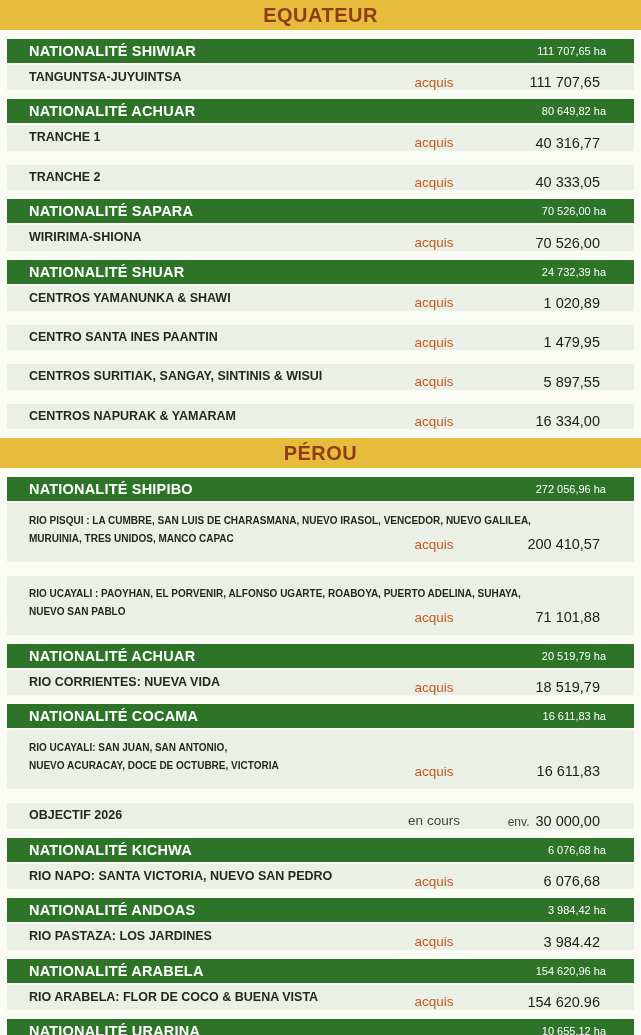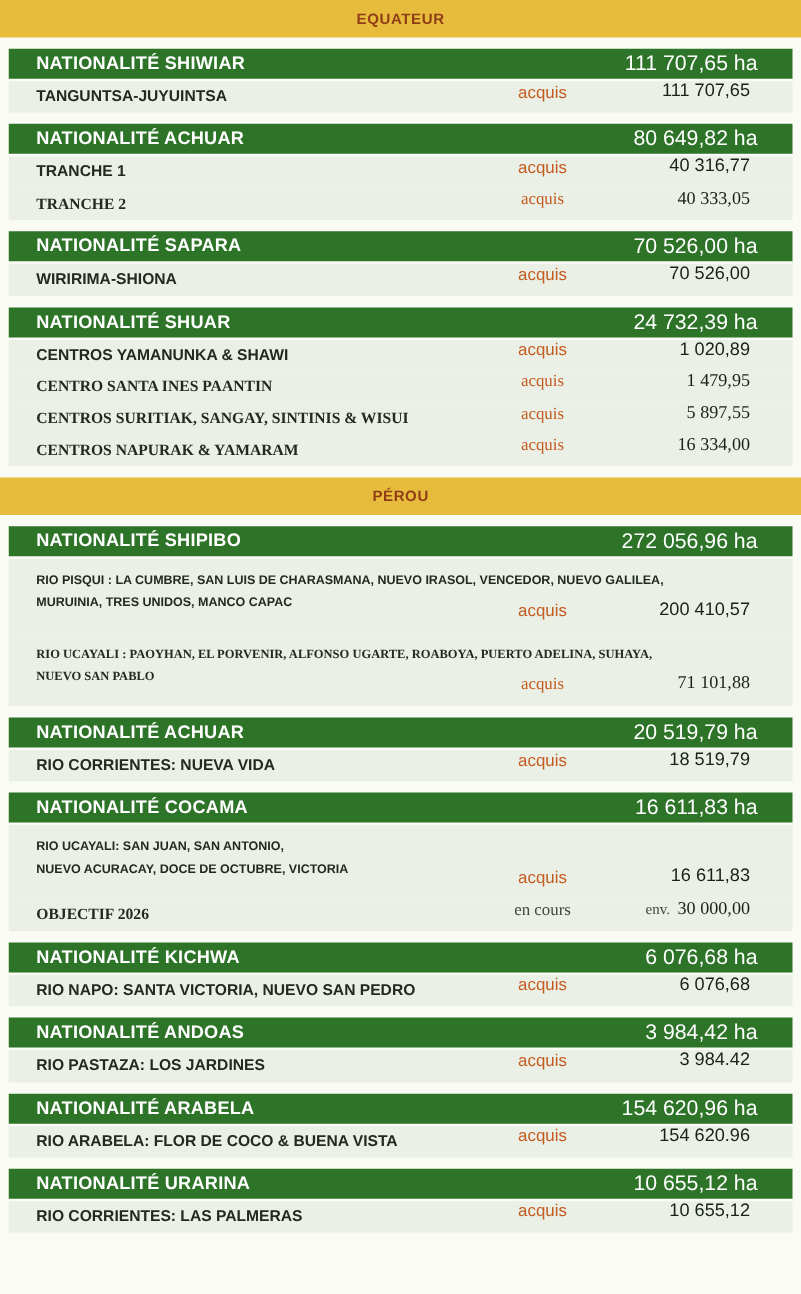--- a/index.html
+++ b/index.html
@@ -8,37 +8,37 @@
     --encours:#3f453d; --text-dark:#18201a;
   }
   *{ box-sizing:border-box; }
   html,body{ margin:0; padding:0; }
   body{
     width:641px; min-height:1035px; background:var(--page-bg);
     font-family:"Liberation Sans", sans-serif; color:var(--text-dark);
   }
   .banner{
     height:30px; background:var(--yellow); color:var(--yellow-text);
-    font-weight:bold; font-size:12px; letter-spacing:.5px;
+    font-weight:bold; font-size:20px; letter-spacing:.5px;
     display:flex; align-items:center; justify-content:center;
     margin-bottom:9px;
   }
   .section{ margin:0 7px 9px 7px; }
   .section-header{
     background:var(--green); color:#fff; height:24px;
     display:flex; align-items:center; justify-content:space-between;
     padding:0 28px 0 22px; margin-bottom:2px;
   }
   .section-title{ font-weight:bold; font-size:14.5px; letter-spacing:.2px; }
-  .section-total{ font-size:17px; }
+  .section-total{ font-size:11px; }
   .row{
     background:var(--row-bg); min-height:23px;
-    display:flex; align-items:flex-start; padding-left:22px;
-  }
-  .row + .row{ margin-top:0;font-family:Liberation Serif, serif; }
+    display:flex; align-items:flex-end; padding-left:22px;
+  }
+  .row + .row{ margin-top:14px; }
   .row-label{
     flex:1; font-weight:bold; font-size:12.5px; color:#222a1e;
     padding:3px 8px 3px 0; white-space:pre-line; line-height:1.55;
   }
   .row-tail{ display:flex; align-items:center; }
   .row-status{ width:96px; text-align:center; font-size:13.5px; }
   .status-acquis{ color:var(--acquis); }
   .status-encours{ color:var(--encours); }
   .row-value{ width:152px; text-align:right; padding-right:34px; font-size:14.5px; color:var(--text-dark); }
   .value-prefix{ font-size:12px; color:var(--encours); margin-right:6px; }

